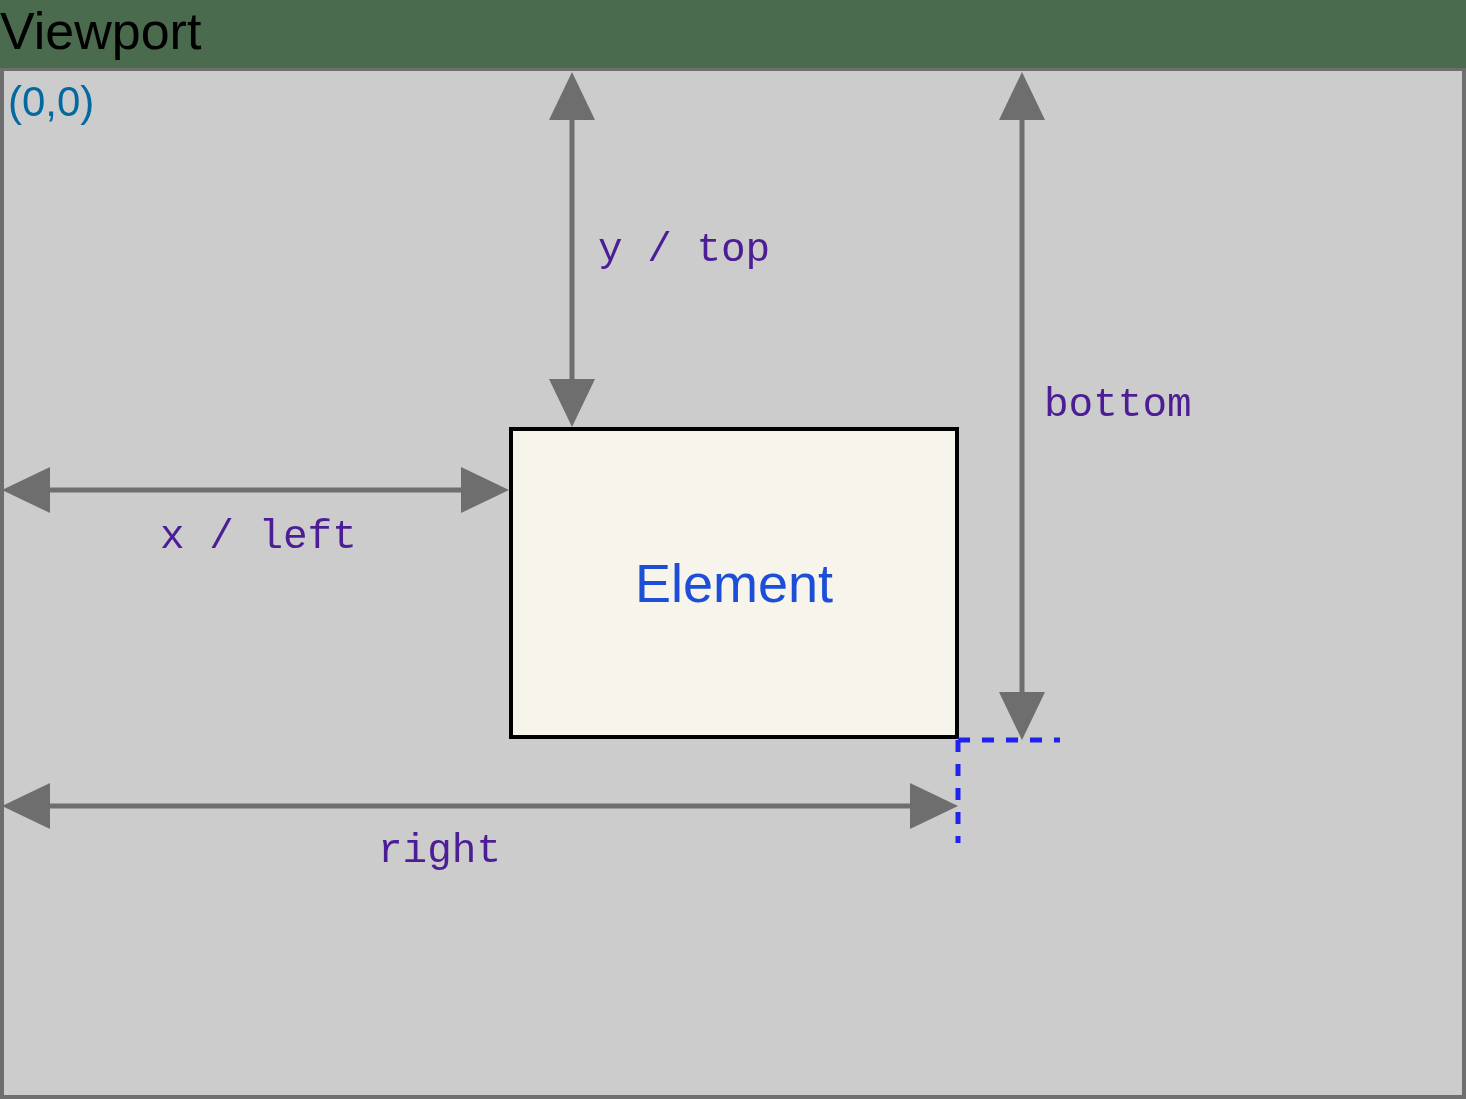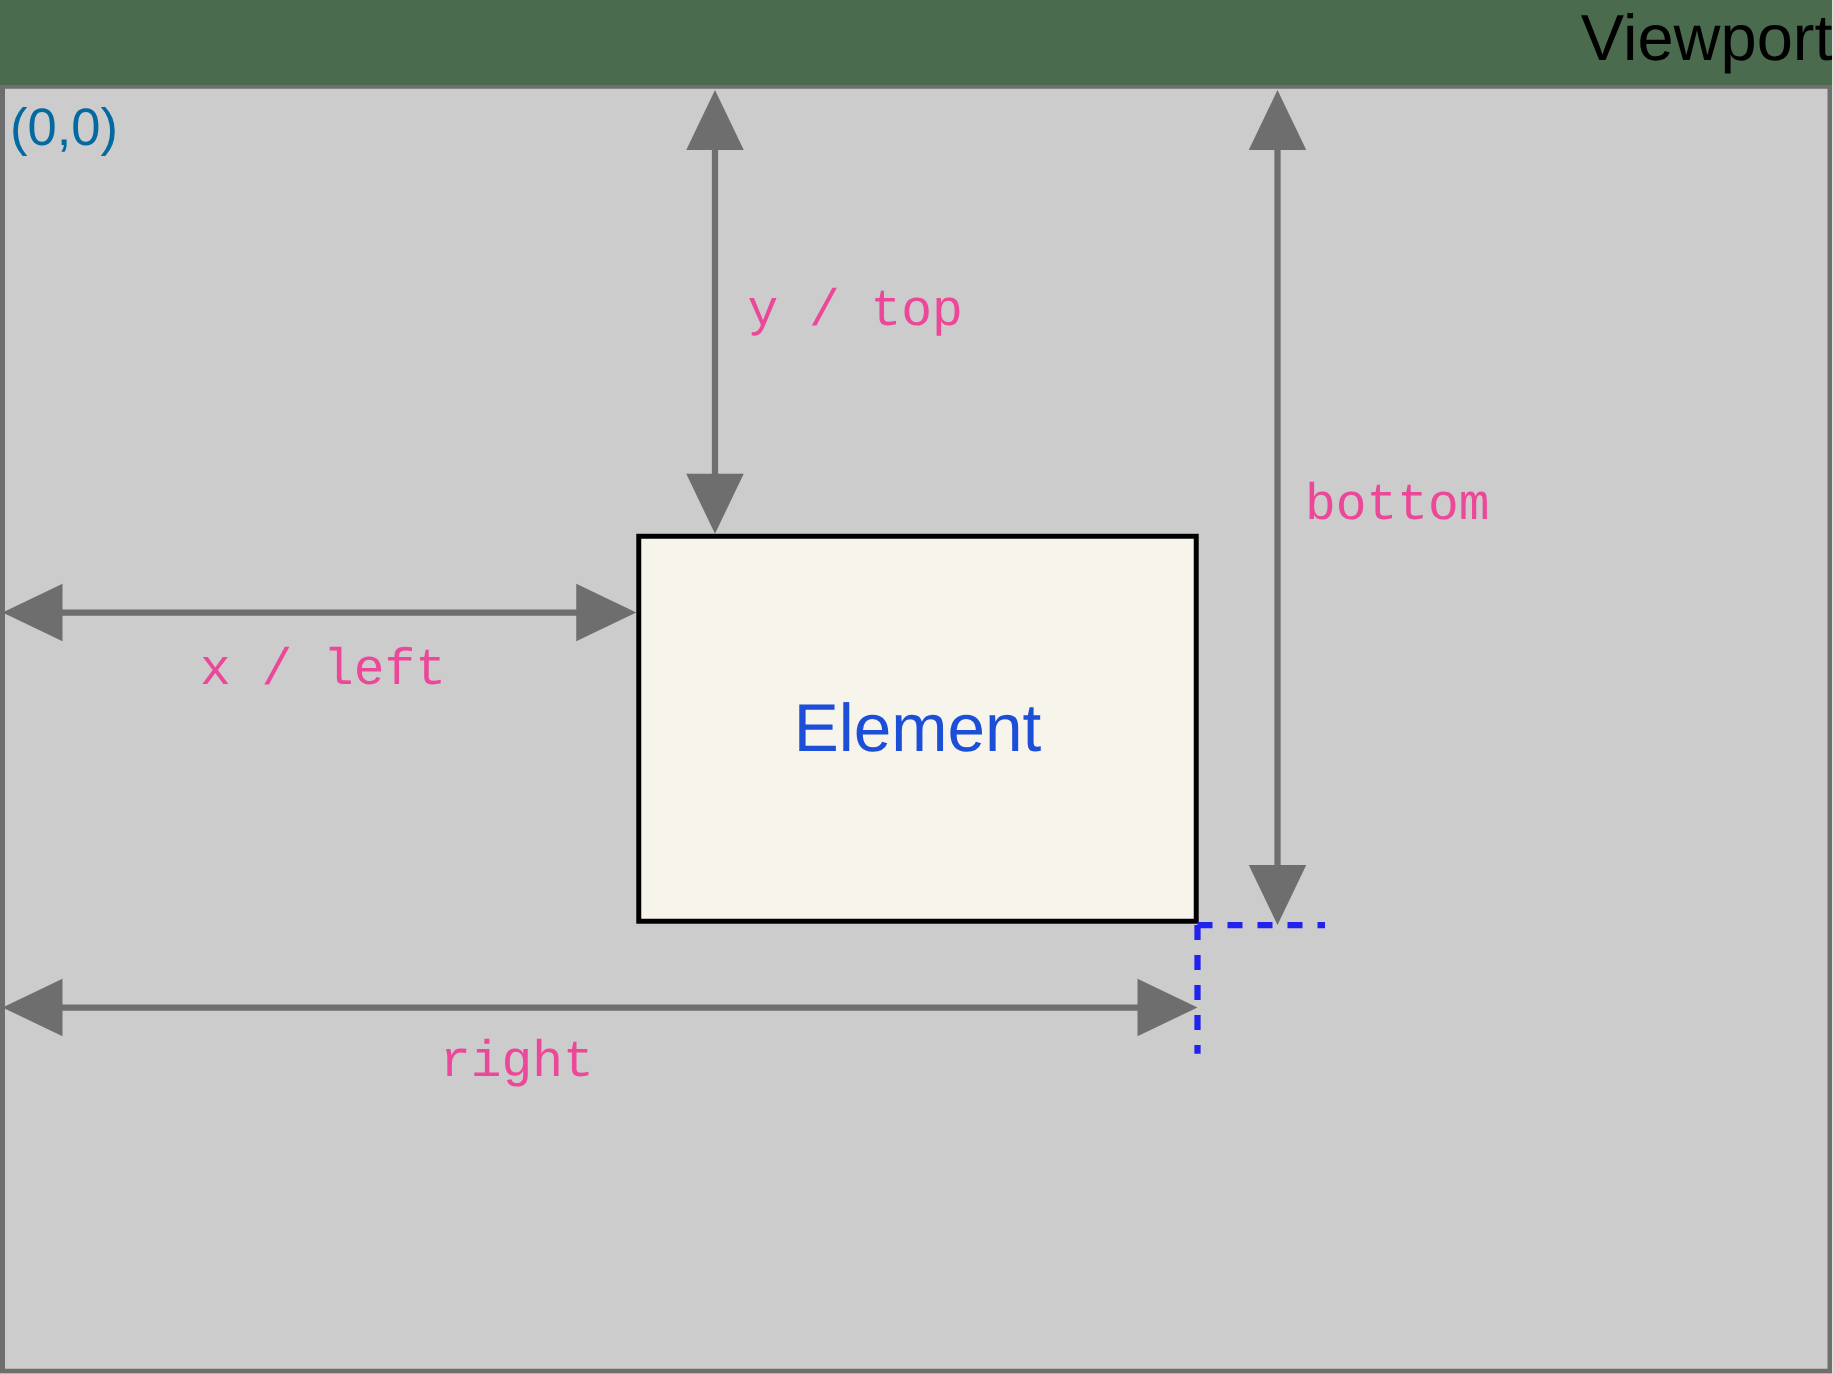--- a/index.html
+++ b/index.html
@@ -27,21 +27,21 @@
     height: 68px;
     background: #4a6b4e;
   }
   #header-title {
     position: absolute;
     left: 0;
     top: 0;
     width: 1466px;
     height: 68px;
     line-height: 62px;
-    text-align: right;
+    text-align: left;
     font-family: "Liberation Sans", sans-serif;
     font-size: 52px;
     font-weight: 400;
     color: #000000;
     letter-spacing: 0px;
     white-space: nowrap;
   }
 
   
   #viewport-rect {
@@ -101,27 +101,27 @@
     width: 1466px;
     height: 1099px;
     pointer-events: none;
   }
 
   
   .measure-label {
     position: absolute;
     font-family: "Liberation Mono", "DejaVu Sans Mono", monospace;
     font-size: 41px;
-    color: #ec4899;
+    color: #4c1d95;
     white-space: nowrap;
   }
   #label-y-top   { left: 598px;  top: 227px; }
   #label-bottom  { left: 1044px; top: 382px; }
   #label-x-left  { left: 160px;  top: 514px; }
-  #label-right   { left: 352px;  top: 828px; }
+  #label-right   { left: 378px;  top: 828px; }
 </style>
 </head>
 <body>
 
 <div id="stage">
 
   <div id="header-band">
     <div id="header-title">Viewport</div>
   </div>
 

